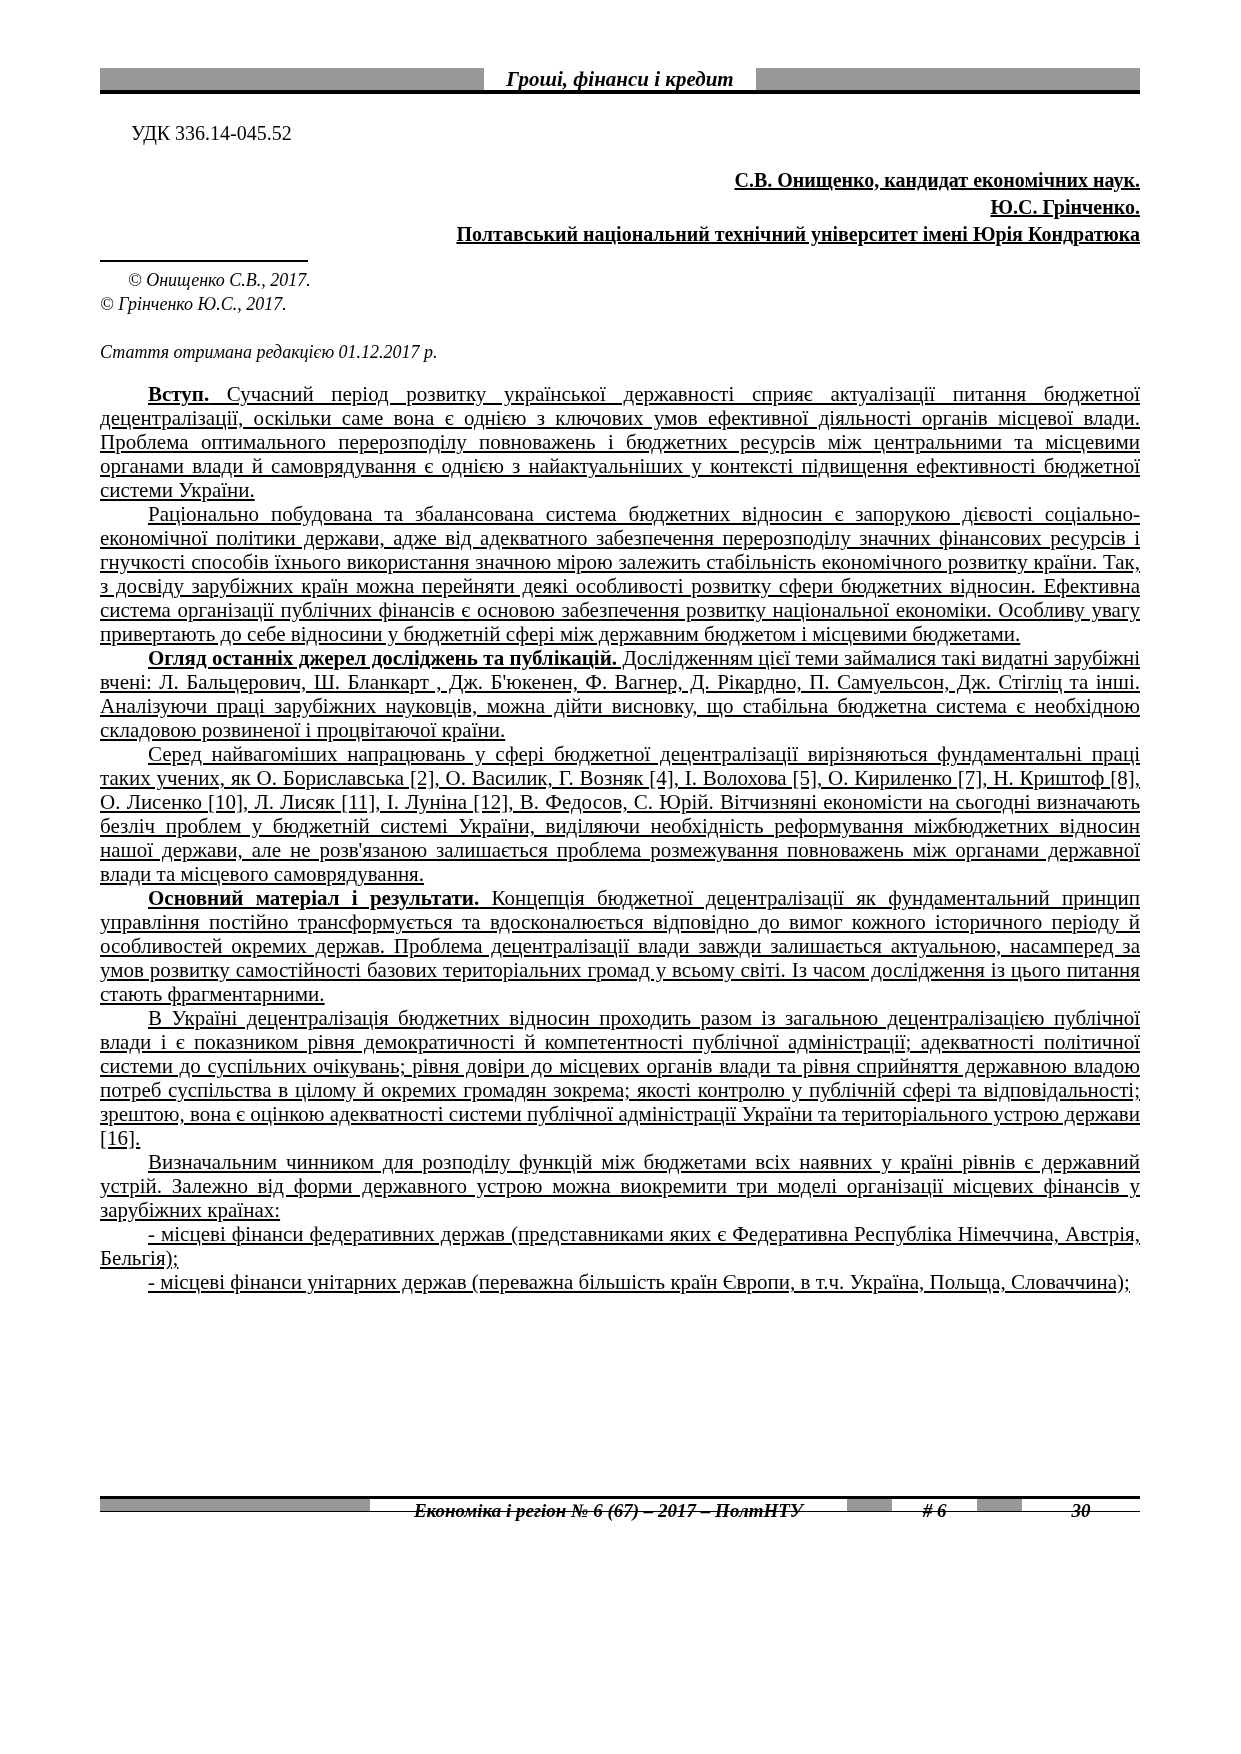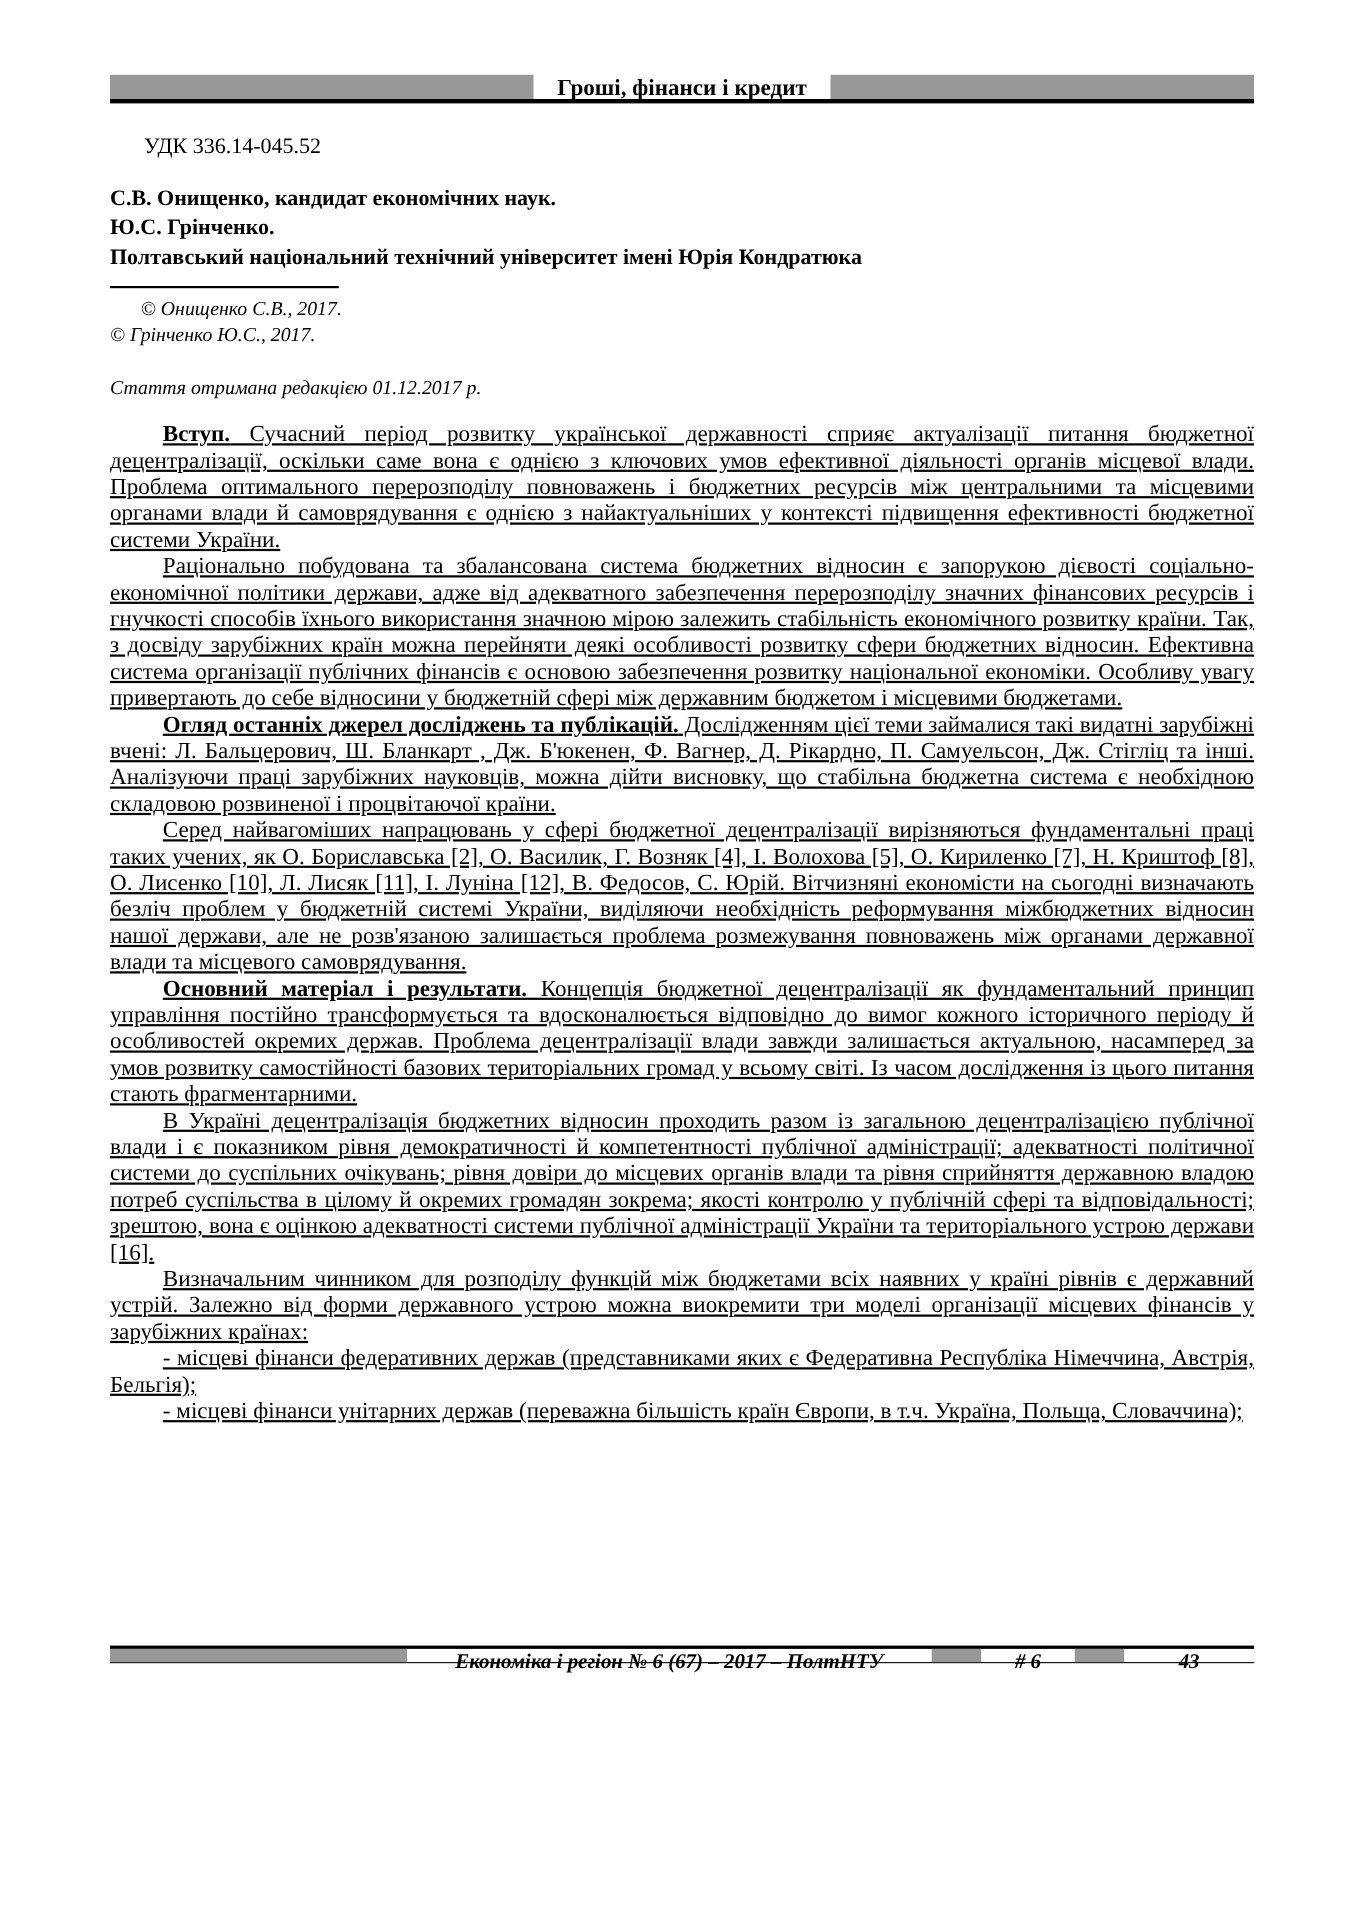--- a/index.html
+++ b/index.html
@@ -15,33 +15,33 @@
 
   
   .header-bar {
     display: flex; align-items: stretch;
     margin-top: 68px; height: 26px;
     border-bottom: 4px solid #000;
   }
   .bar-seg { flex: 1; background: var(--bar-gray, #989898); }
   .bar-title {
     flex: 0 0 auto; padding: 0 22px;
-    font-size: 21px; font-weight: bold; 
+    font-size: 21px; font-weight: bold; font-style: italic;
     line-height: 22px; white-space: nowrap;
   }
 
   .udc { margin-top: 28px; font-size: 20px; margin-left: 31px; }
 
   .title {
     margin: 46px auto 0; max-width: 780px;
     text-align: center; font-size: 23px; font-weight: bold;
     line-height: 33px; letter-spacing: 0.4px;
   }
 
-  .authors { margin-top: 22px; text-align: left; font-weight: bold; font-size: 20px; line-height: 27px; }
+  .authors { margin-top: 22px; text-align: right; font-weight: bold; font-size: 20px; line-height: 27px; text-decoration: underline; }
 
   .footnote-rule { margin-top: 12px; width: 208px; border-top: 2px solid #000; }
   .copyright { font-style: italic; font-size: 18px; line-height: 24px; }
   .copyright.first { margin-top: 6px; margin-left: 28px; }
 
   .received { margin-top: 24px; font-style: italic; font-size: 18px; line-height: 24px; }
 
   .body { margin-top: 18px; font-size: 21px; line-height: 24px; text-align: justify; text-decoration: underline; }
   .body p { text-indent: 48px; }
   .lead { font-weight: bold; }
@@ -97,16 +97,16 @@
     <p><span class="lead"></span><span>- місцеві фінанси федеративних держав (представниками яких є Федеративна Республіка Німеччина, Австрія, Бельгія);</span></p>
     <p><span class="lead"></span><span>- місцеві фінанси унітарних держав (переважна більшість країн Європи, в т.ч. Україна, Польща, Словаччина);</span></p>
   </div>
 
   <div class="footer-bar">
     <div class="seg-gray f-gray-left"></div>
     <div class="f-journal f-text">Економіка і регіон № 6 (67) – 2017 – ПолтНТУ</div>
     <div class="seg-gray f-gap"></div>
     <div class="f-issue f-text"># 6</div>
     <div class="seg-gray f-gap"></div>
-    <div class="f-page f-text">43</div>
+    <div class="f-page f-text">30</div>
   </div>
 
 </div>
 
 </body></html>

